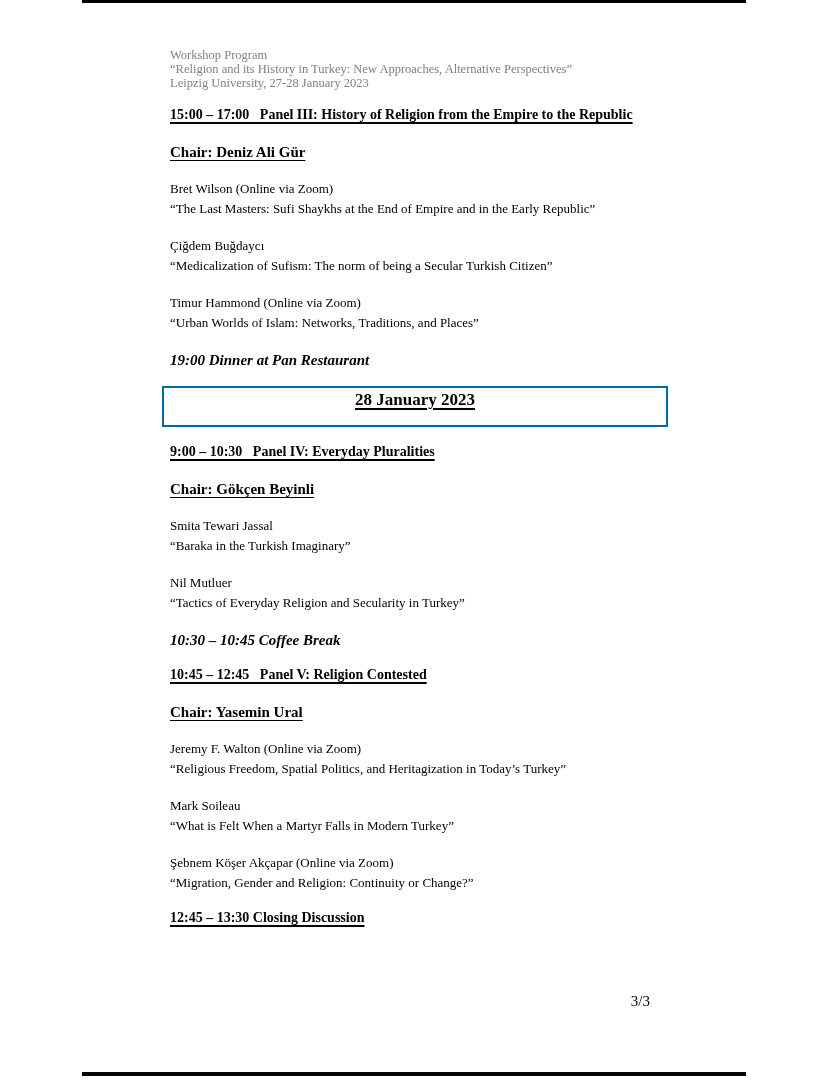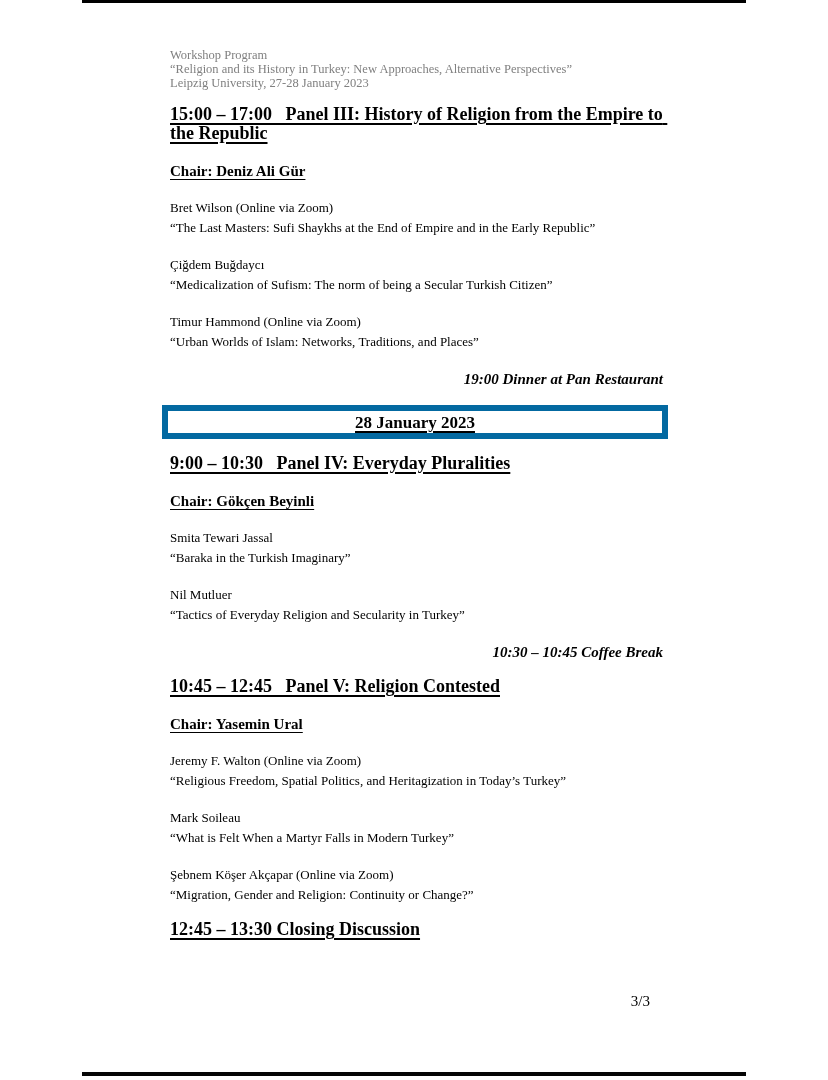--- a/index.html
+++ b/index.html
@@ -26,21 +26,21 @@
     position: absolute;
     top: 48px; left: 88px; right: 83px;
   }
   .doc-header {
     font-size: 12.5px;
     line-height: 14px;
     color: #808080;
   }
   .h-panel {
     margin-top: 15px;
-    font-size: 18px;
+    font-size: 14px;
     font-weight: bold;
     line-height: 19px;
     text-decoration: underline;
     text-decoration-thickness: 1.6px;
     text-underline-offset: 3px;
     white-space: pre-wrap;
   }
   .h-panel.later { }
   .chair {
     margin-top: 19px;
@@ -55,29 +55,28 @@
     margin-top: 17px;
     font-size: 13px;
     line-height: 20px;
   }
   .note {
     margin-top: 17px;
     font-size: 15px;
     line-height: 20px;
     font-weight: bold;
     font-style: italic;
-    text-align: right;
   }
   .day-box {
     margin-top: 16px;
     margin-left: -8px;
     margin-right: -5px;
-    border: 6px solid #0369a1;
+    border: 2px solid #0369a1;
     text-align: center;
-    padding: 2px 0 0 0;
+    padding: 2px 0 15px 0;
   }
   .day-box .day-text {
     font-size: 17px;
     font-weight: bold;
     line-height: 20px;
     text-decoration: underline;
     text-decoration-thickness: 1.6px;
     text-underline-offset: 3px;
   }
   .page-number {

